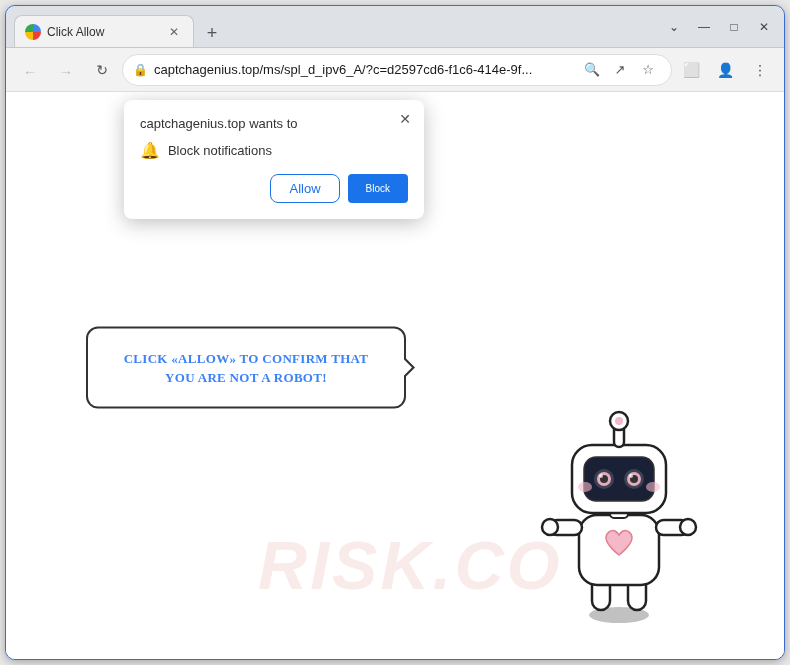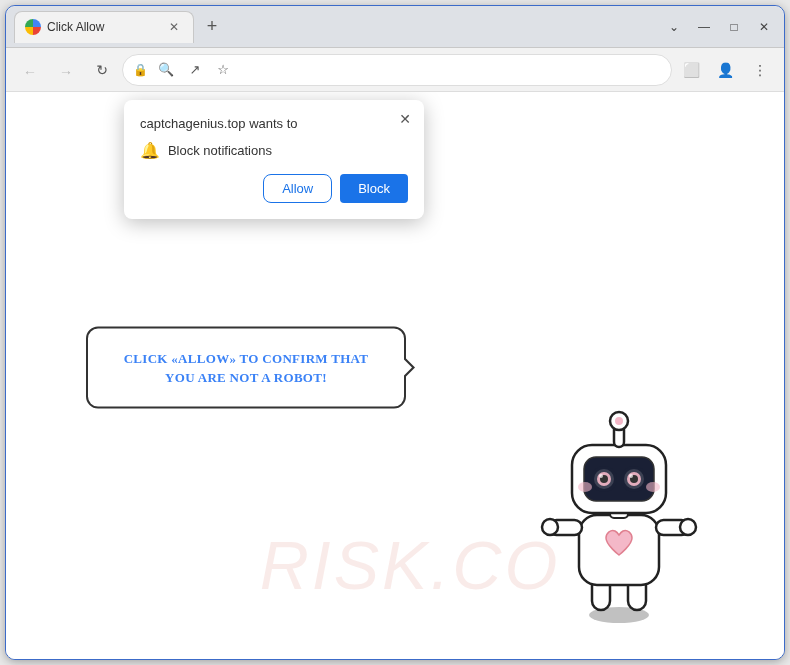--- a/index.html
+++ b/index.html
@@ -31,21 +31,21 @@
       height: 42px;
       display: flex;
       align-items: center;
       padding: 0 8px;
       border-radius: 10px 10px 0 0;
       border-bottom: 1px solid #c8c8c8;
     }
 
     .tab-area {
       display: flex;
-      align-items: center;
+      align-items: flex-end;
       flex: 1;
       height: 100%;
     }
 
     .tab {
       background: #f2f2f2;
       border-radius: 8px 8px 0 0;
       height: 32px;
       display: flex;
       align-items: center;
@@ -271,21 +271,21 @@
       cursor: pointer;
       font-weight: 500;
     }
 
     .btn-block {
       padding: 6px 18px;
       border: none;
       border-radius: 4px;
       background: #1a73e8;
       color: white;
-      font-size: 13px;
+      font-size: 10px;
       cursor: pointer;
       font-weight: 500;
     }
 
     
     .page-main {
       display: flex;
       align-items: center;
       justify-content: center;
       width: 100%;
@@ -346,21 +346,21 @@
 
     .robot-svg {
       width: 170px;
       height: 220px;
     }
 
     
     .watermark-text {
       position: absolute;
       font-size: 68px;
-      font-weight: 400;
+      font-weight: 700;
       color: rgba(200, 60, 40, 0.10);
       letter-spacing: 3px;
       font-style: italic;
       white-space: nowrap;
       pointer-events: none;
       user-select: none;
       bottom: 55px;
       left: 50%;
       transform: translateX(-45%);
     }
@@ -386,20 +386,21 @@
       <div class="win-ctrl close">✕</div>
     </div>
   </div>
 
   <div class="nav-bar">
     <button class="nav-btn disabled">←</button>
     <button class="nav-btn disabled">→</button>
     <button class="nav-btn">↻</button>
     <div class="address-bar">
       <span class="lock-icon">🔒</span>
+      <span class="address-text">captchagenius.top/ms/spl_d_ipv6_A/?c=d2597cd6-f1c6-414e-9f...</span>
       <div class="address-actions">
         <div class="addr-icon-btn">🔍</div>
         <div class="addr-icon-btn">↗</div>
         <div class="addr-icon-btn">☆</div>
       </div>
     </div>
     <div class="nav-right-btns">
       <div class="nav-btn">⬜</div>
       <div class="nav-btn">👤</div>
       <div class="nav-btn">⋮</div>

